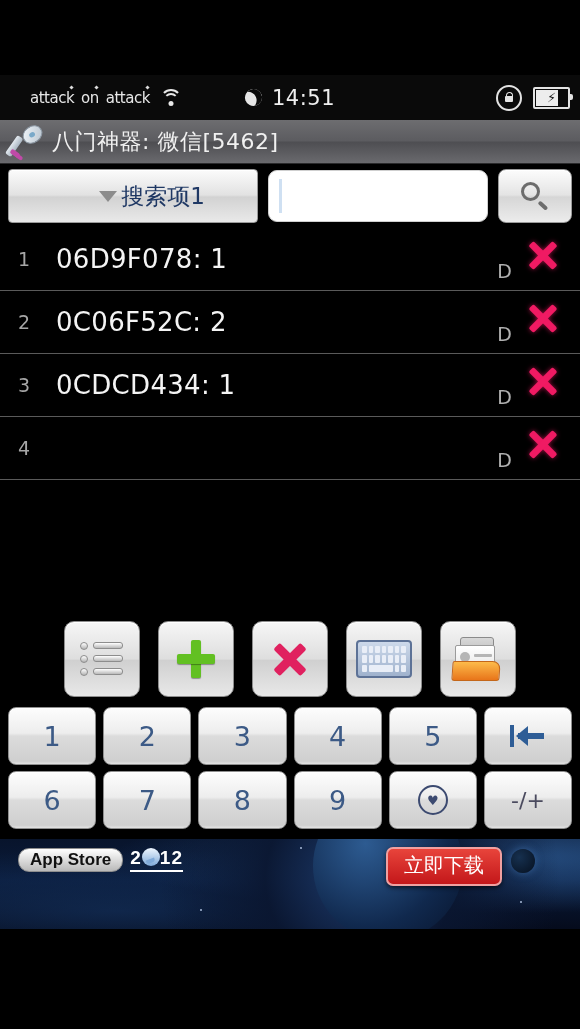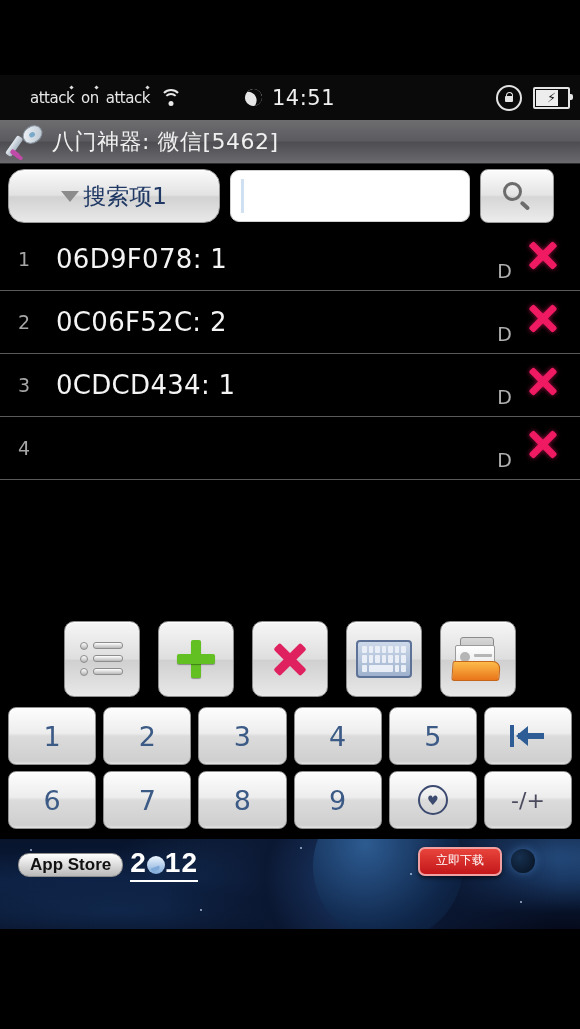--- a/index.html
+++ b/index.html
@@ -164,26 +164,26 @@
   
   .searchrow {
     height: 64px;
     background: #000;
     display: flex; align-items: center;
     padding: 0 8px; gap: 10px;
     box-sizing: border-box;
   }
   .dropdown {
     width: 210px; height: 52px;
-    border-radius: 16px;
+    border-radius: 4px;
     background: linear-gradient(to bottom, #fbfbfb 0%, #e2e2e2 48%, #d2d2d2 52%, #e9e9e9 100%);
     border: 1px solid #9a9a9a;
     box-shadow: inset 0 1px 0 #fff, 0 1px 2px rgba(0,0,0,.7);
     display: flex; align-items: center; justify-content: center;
-    gap: 4px; cursor: pointer;
+    gap: 4px; cursor: pointer; padding-left: 38px;
   }
   .caret {
     width: 0; height: 0;
     border-left: 9px solid transparent;
     border-right: 9px solid transparent;
     border-top: 11px solid #8c8c8c;
   }
   .dd-label {
     font-size: 23px; color: #1f3864;
     font-family: "DejaVu Sans", sans-serif;
@@ -440,21 +440,21 @@
     display: flex; align-items: center; gap: 7px;
   }
   .as-pill {
     background: linear-gradient(to bottom,#ffffff,#b9b9b9);
     color: #111; font-size: 17px; font-weight: bold;
     padding: 1px 11px; border-radius: 11px;
     font-family: "Liberation Sans", sans-serif;
     border: 1px solid #8e8e8e;
   }
   .as-year {
-    color: #fff; font-size: 28px; font-weight: bold;
+    color: #fff; font-size: 19px; font-weight: bold;
     font-family: "Liberation Sans", sans-serif;
     letter-spacing: 1px;
     position: relative;
     border-bottom: 2px solid #ffffff;
     padding-bottom: 1px;
   }
   .as-year .oh {
     display: inline-block;
     width: 18px; height: 18px; border-radius: 50%;
     background: linear-gradient(to bottom,#eef6ff,#7fa9d8);
@@ -464,21 +464,21 @@
   .as-year .oh::after {
     content:""; position:absolute; left:4px; top:11px;
     width: 9px; height: 4px; background: #7fa9d8;
     border-radius: 0 0 3px 3px; transform: rotate(-20deg);
   }
   .dlbtn {
     position: absolute; right: 78px; top: 8px;
     background: linear-gradient(to bottom,#e8443b 0%, #c3171a 100%);
     border: 2px solid #f0a0a0;
     border-radius: 7px;
-    color: #fff; font-size: 12px;
+    color: #fff; font-size: 20px;
     padding: 3px 16px 5px;
     font-family: "DejaVu Sans", sans-serif;
     box-shadow: 0 2px 4px rgba(0,0,0,.6);
     cursor: pointer;
   }
   .adline {
     position: absolute; left: 14px; bottom: 6px;
     font-size: 38px; font-weight: bold;
     font-family: "DejaVu Sans", sans-serif;
     color: #ffffff;

